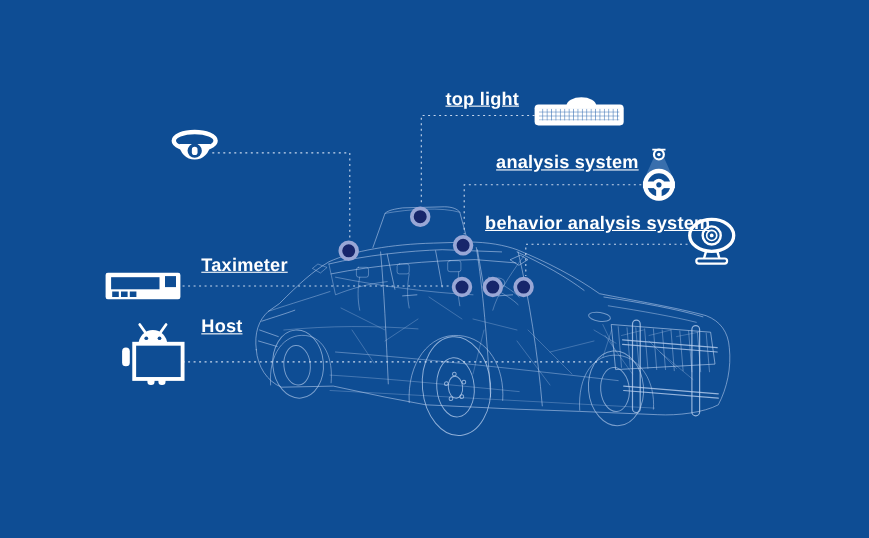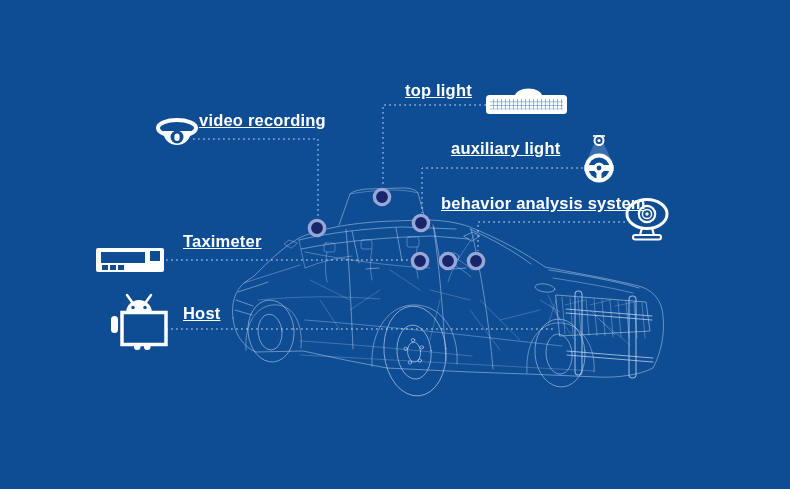--- a/index.html
+++ b/index.html
@@ -202,20 +202,19 @@
       <path d="M19,21 a13,13 0 0 1 26,0 z" fill="currentColor"></path>
       <circle cx="26" cy="15.5" r="1.7" style="fill:var(--background)"></circle>
       <circle cx="38" cy="15.5" r="1.7" style="fill:var(--background)"></circle>
       <rect x="4" y="24" width="7" height="17" rx="3.5" fill="currentColor"></rect>
       <rect x="27" y="48" width="6.5" height="10" rx="3" fill="currentColor"></rect>
       <rect x="37" y="48" width="6.5" height="10" rx="3" fill="currentColor"></rect>
       <rect x="15" y="20.5" width="44" height="32" style="fill:var(--background)" stroke="currentColor" stroke-width="3.5"></rect>
     </svg>
   </div>
 
-  <div class="callout-label" style="left:199px;top:111px">video recording</div>
   <div class="callout-label" style="left:405px;top:81px">top light</div>
-  <div class="callout-label" style="left:451px;top:139px">auxiliary light</div>
+  <div class="callout-label" style="left:451px;top:139px">analysis system</div>
   <div class="callout-label" style="left:183px;top:232px">Taximeter</div>
   <div class="callout-label" style="left:441px;top:194px">behavior analysis system</div>
-  <div class="callout-label" style="left:183px;top:304px">Host</div>
+  <div class="callout-label" style="left:183px;top:288px">Host</div>
 
 </div>
 
 </body></html>

